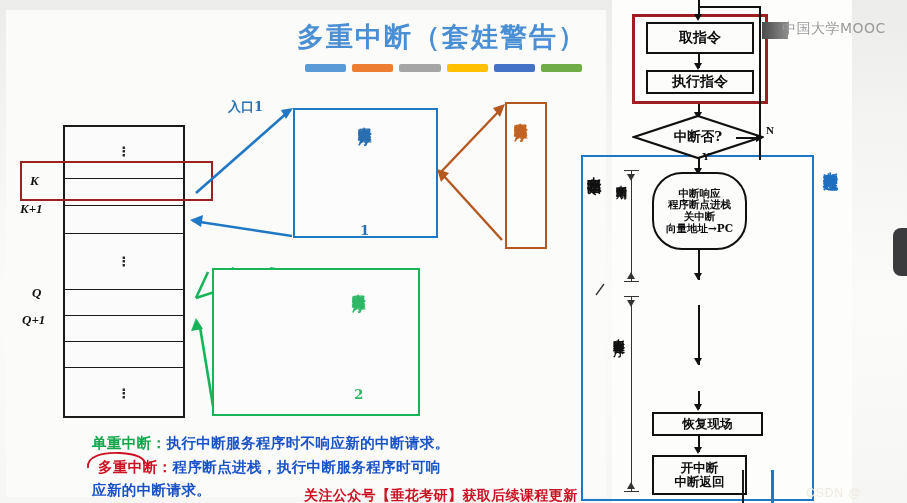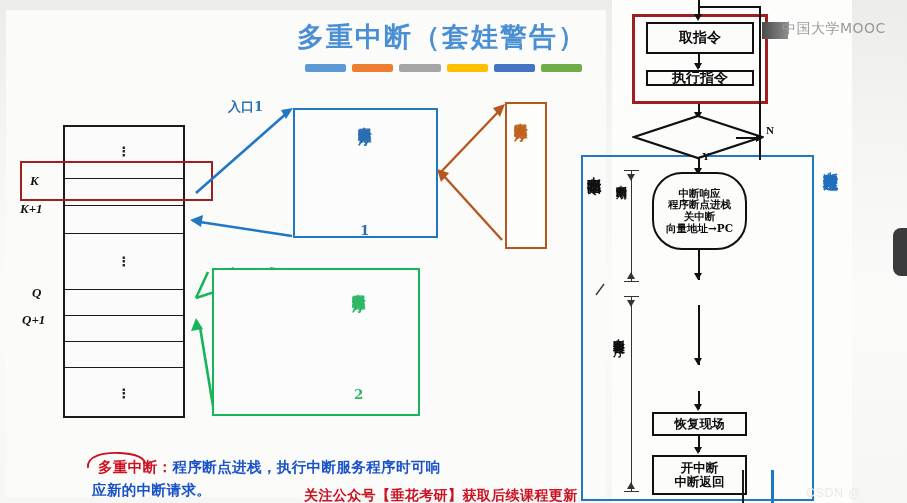--- a/index.html
+++ b/index.html
@@ -186,20 +186,23 @@
   <div class="abs vtext prog-v lbl-blue" style="left:358px;top:116px;height:108px;">中断服务程序</div>
   <div class="abs prog-v lbl-blue" style="left:360px;top:222px;">1</div>
 
   <div class="abs boxgreen"></div>
   <div class="abs vtext prog-v lbl-green" style="left:352px;top:283px;height:104px;">中断服务程序</div>
   <div class="abs prog-v lbl-green" style="left:354px;top:386px;">2</div>
 
   <div class="abs boxorange"></div>
   <div class="abs vtext prog-v lbl-orange" style="left:514px;top:112px;height:128px;">中断服务程序</div>
 
+  <div class="abs" style="left:92px;top:434px;">
+    <span class="note g">单重中断：</span><span class="note b">执行中断服务程序时不响应新的中断请求。</span>
+  </div>
   <div class="abs" style="left:92px;top:458px;">
     <span class="note r">多重中断：</span><span class="note b">程序断点进栈，执行中断服务程序时可响</span>
   </div>
   <div class="abs note b" style="left:92px;top:481px;">应新的中断请求。</div>
 
   <svg class="abs" style="left:84px;top:450px;width:70px;height:26px;pointer-events:none;">
     <path d="M4 18 C2 6, 20 2, 36 3 C52 4, 62 8, 60 14" stroke="#cc1122" stroke-width="1.8" fill="none"></path>
   </svg>
 
   <div class="abs note r" style="left:298px;top:487px;font-size:14px;">关注公众号【垂花考研】获取后续课程更新</div>
@@ -212,29 +215,31 @@
   <div class="abs arrowhead ad" style="left:694px;top:14px;"></div>
   <div class="abs hline" style="left:698px;top:6px;width:62px;"></div>
   <div class="abs vline" style="left:759px;top:6px;height:154px;"></div>
 
   <div class="fbox" style="left:646px;top:22px;width:108px;height:32px;font-size:14px;">
     <span>取指令</span>
   </div>
   <div class="abs vline" style="left:698px;top:54px;height:14px;"></div>
   <div class="abs arrowhead ad" style="left:694px;top:63px;"></div>
 
-  <div class="fbox" style="left:646px;top:70px;width:108px;height:16px;font-size:14px;">
+  <div class="fbox" style="left:646px;top:70px;width:108px;height:24px;font-size:14px;">
     <span>执行指令</span>
   </div>
   <div class="abs vline" style="left:698px;top:104px;height:14px;"></div>
   <div class="abs arrowhead ad" style="left:694px;top:112px;"></div>
 
   <svg class="abs" style="left:632px;top:114px;width:132px;height:46px;">
     <polygon points="66,2 130,23 66,44 2,23" fill="#fcfcfb" stroke="#101010" stroke-width="2.2"></polygon>
   </svg>
+  <div class="abs ctr" style="left:632px;top:114px;width:132px;height:46px;font-size:13.5px;font-weight:bold;
+       font-family:'DejaVu Serif','Liberation Serif',serif;color:#0d0d0d;">中断否?</div>
 
   <div class="abs hline" style="left:762px;top:137px;width:0px;"></div>
   <div class="abs branch" style="left:766px;top:124px;">N</div>
   <div class="abs arrowhead" style="left:756px;top:134px;border-top:4px solid transparent;border-bottom:4px solid transparent;border-left:7px solid #111;"></div>
   <div class="abs hline" style="left:736px;top:137px;width:24px;"></div>
 
   <div class="abs vline" style="left:698px;top:158px;height:16px;"></div>
   <div class="abs branch" style="left:702px;top:150px;">Y</div>
   <div class="abs arrowhead ad" style="left:694px;top:168px;"></div>
 
@@ -246,21 +251,21 @@
   </div>
   <div class="abs vline" style="left:698px;top:250px;height:30px;"></div>
   <div class="abs arrowhead ad" style="left:694px;top:273px;"></div>
 
   <div class="abs vline" style="left:698px;top:305px;height:60px;"></div>
   <div class="abs arrowhead ad" style="left:694px;top:358px;"></div>
 
   <div class="abs vline" style="left:698px;top:391px;height:18px;"></div>
   <div class="abs arrowhead ad" style="left:694px;top:404px;"></div>
 
-  <div class="fbox" style="left:652px;top:412px;width:95px;height:24px;font-size:12.5px;">
+  <div class="fbox" style="left:652px;top:412px;width:111px;height:24px;font-size:12.5px;">
     <span>恢复现场</span>
   </div>
   <div class="abs vline" style="left:698px;top:436px;height:16px;"></div>
   <div class="abs arrowhead ad" style="left:694px;top:447px;"></div>
 
   <div class="fbox" style="left:652px;top:455px;width:95px;height:40px;font-size:12.5px;">
     <span>开中断</span>
     <span>中断返回</span>
   </div>
 

